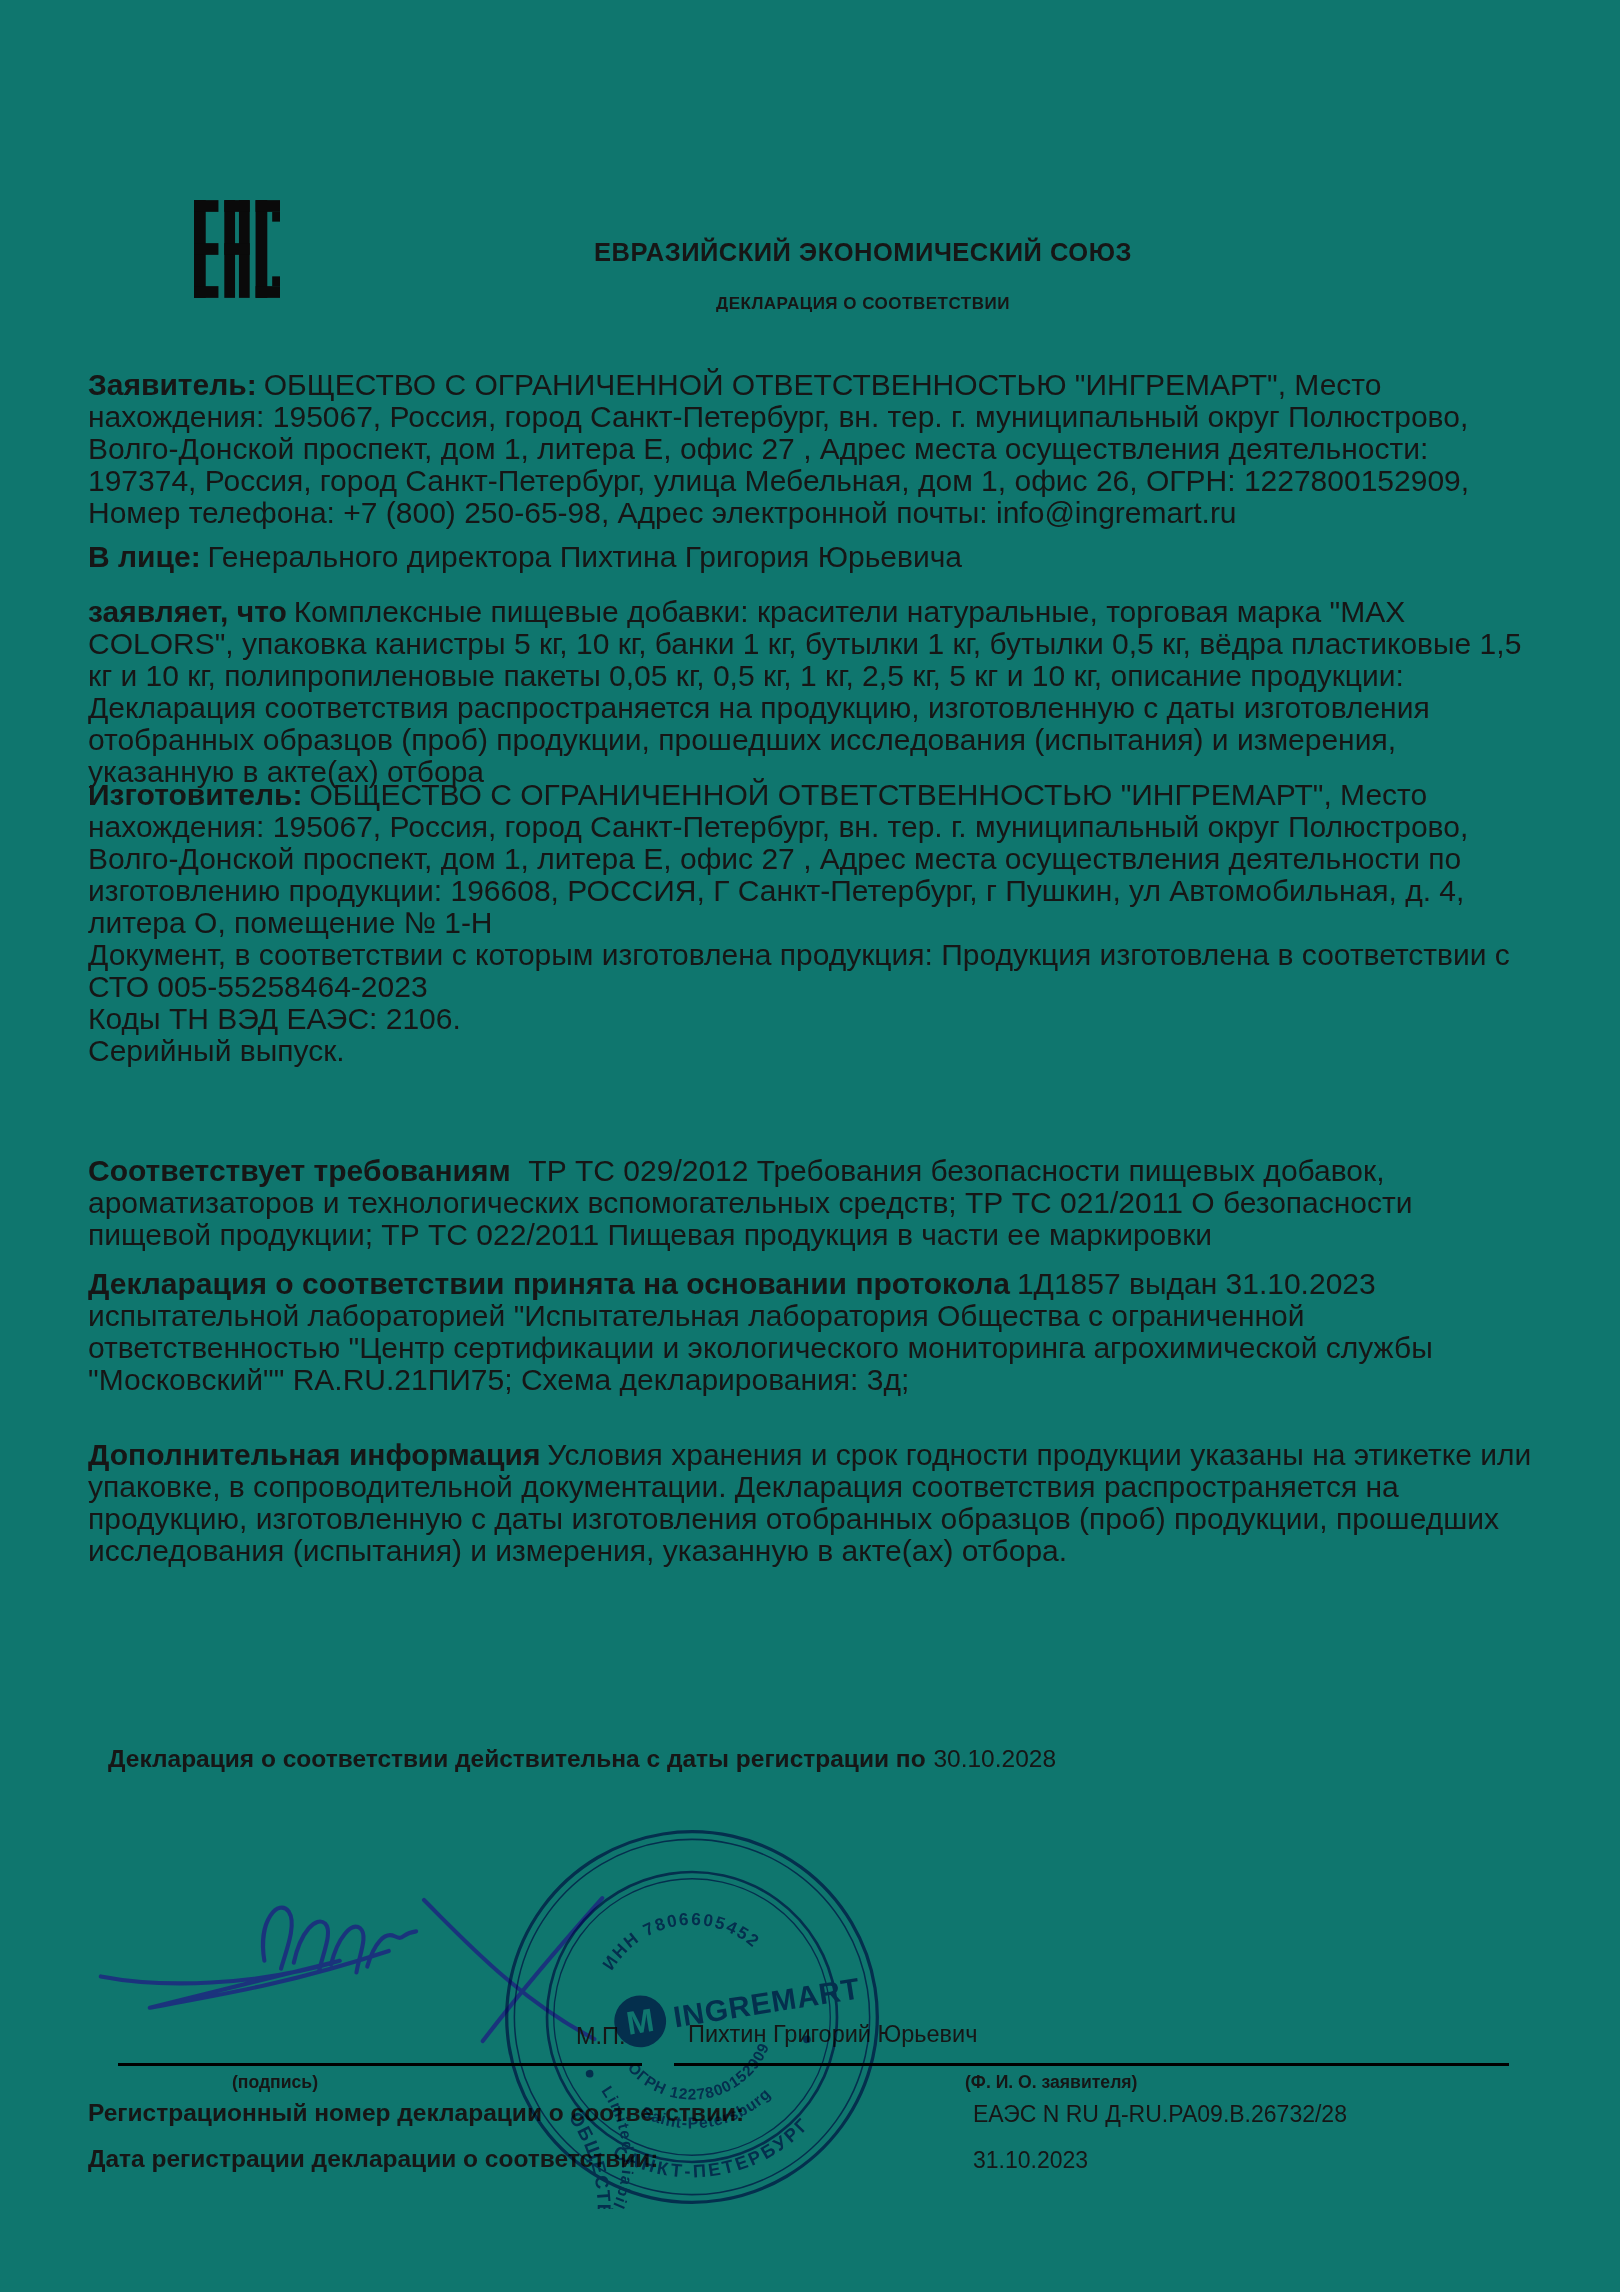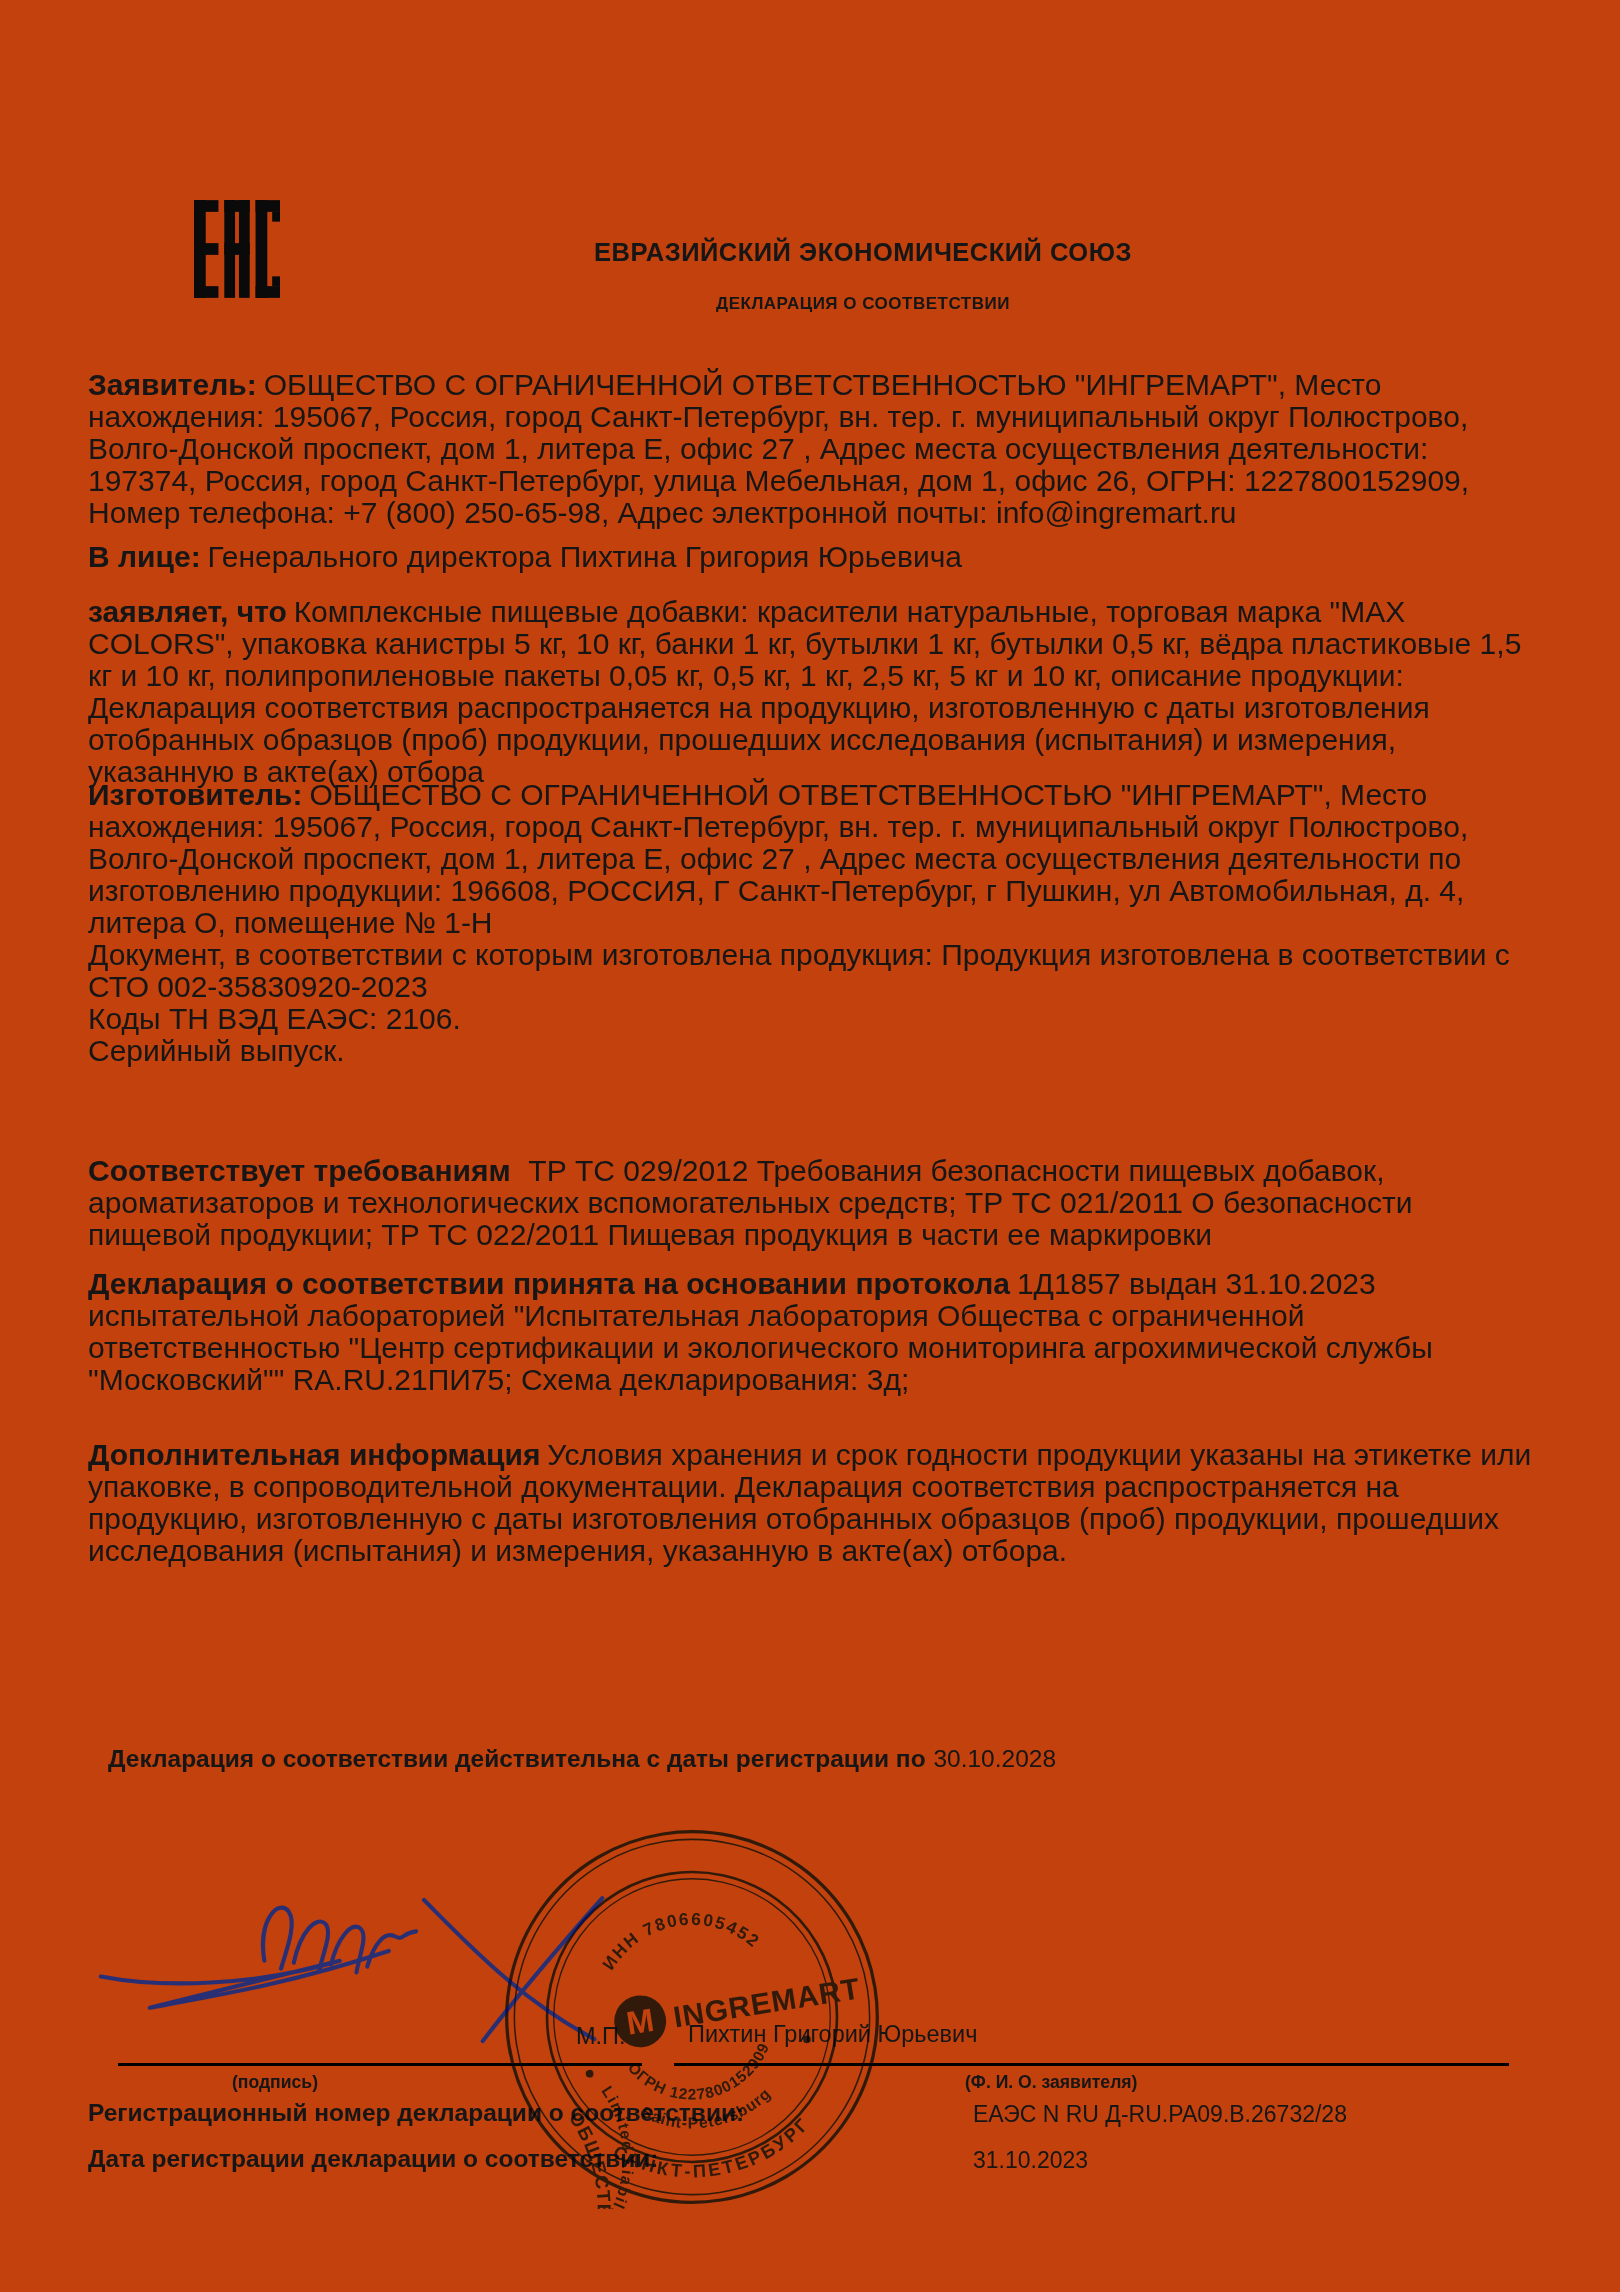--- a/index.html
+++ b/index.html
@@ -1,17 +1,17 @@
 <!DOCTYPE html>
 <html><head>
 <meta charset="utf-8">
 <style>
   html,body{margin:0;padding:0;background:#e8e8e8;}
   .page{
-    position:relative;width:1620px;height:2293px;margin:0 auto;background:#c2410c;
+    position:relative;width:1620px;height:2293px;margin:0 auto;background:#0f766e;
     font-family:"Liberation Sans", sans-serif;color:#161616;overflow:hidden;
   }
   .logo{position:absolute;left:194px;top:200px;width:86px;height:100px;}
   .titles{position:absolute;left:363px;top:238px;width:1000px;text-align:center;}
   .title1{font-size:25.5px;font-weight:bold;letter-spacing:0.5px;}
   .title2{font-size:17px;font-weight:bold;margin-top:26.5px;letter-spacing:0.5px;}
   .para{position:absolute;left:88px;width:1451px;font-size:30px;line-height:32px;}
   .lead{font-weight:bold;margin-right:6.9px;}
   .sec-complies .lead{margin-right:17.6px;}
   .validity{position:absolute;left:88px;width:1451px;font-size:24.5px;line-height:39px;font-weight:bold;margin-left:20px;}
@@ -72,21 +72,21 @@
   <div class="para" style="top:541px;">
     <span class="lead">В лице:</span><span>Генерального директора Пихтина Григория Юрьевича</span>
   </div>
 
   <div class="para" style="top:596px;">
     <span class="lead">заявляет, что</span><span>Комплексные пищевые добавки: красители натуральные, торговая марка "MAX COLORS", упаковка канистры 5 кг, 10 кг, банки 1 кг, бутылки 1 кг, бутылки 0,5 кг, вёдра пластиковые 1,5 кг и 10 кг, полипропиленовые пакеты 0,05 кг, 0,5 кг, 1 кг, 2,5 кг, 5 кг и 10 кг, описание продукции: Декларация соответствия распространяется на продукцию, изготовленную с даты изготовления отобранных образцов (проб) продукции, прошедших исследования (испытания) и измерения, указанную в акте(ах) отбора</span>
   </div>
 
   <div class="para" style="top:779px;">
     <div><span class="lead">Изготовитель:</span><span>ОБЩЕСТВО С ОГРАНИЧЕННОЙ ОТВЕТСТВЕННОСТЬЮ "ИНГРЕМАРТ", Место нахождения: 195067, Россия, город Санкт-Петербург, вн. тер. г. муниципальный округ Полюстрово, Волго-Донской проспект, дом 1, литера Е, офис 27 , Адрес места осуществления деятельности по изготовлению продукции: 196608, РОССИЯ, Г Санкт-Петербург, г Пушкин, ул Автомобильная, д. 4, литера О, помещение № 1-Н</span></div>
-    <div>Документ, в соответствии с которым изготовлена продукция: Продукция изготовлена в соответствии с СТО 002-35830920-2023</div>
+    <div>Документ, в соответствии с которым изготовлена продукция: Продукция изготовлена в соответствии с СТО 005-55258464-2023</div>
     <div>Коды ТН ВЭД ЕАЭС: 2106.</div>
     <div>Серийный выпуск.</div>
   </div>
 
   <div class="para sec-complies" style="top:1155px;">
     <span class="lead">Соответствует требованиям</span><span>ТР ТС 029/2012 Требования безопасности пищевых добавок, ароматизаторов и технологических вспомогательных средств; ТР ТС 021/2011 О безопасности пищевой продукции; ТР ТС 022/2011 Пищевая продукция в части ее маркировки</span>
   </div>
 
   <div class="para" style="top:1268px;">
     <span class="lead">Декларация о соответствии принята на основании протокола</span><span>1Д1857 выдан 31.10.2023 испытательной лабораторией "Испытательная лаборатория Общества с ограниченной ответственностью "Центр сертификации и экологического мониторинга агрохимической службы "Московский"" RA.RU.21ПИ75; Схема декларирования: 3д;</span>

